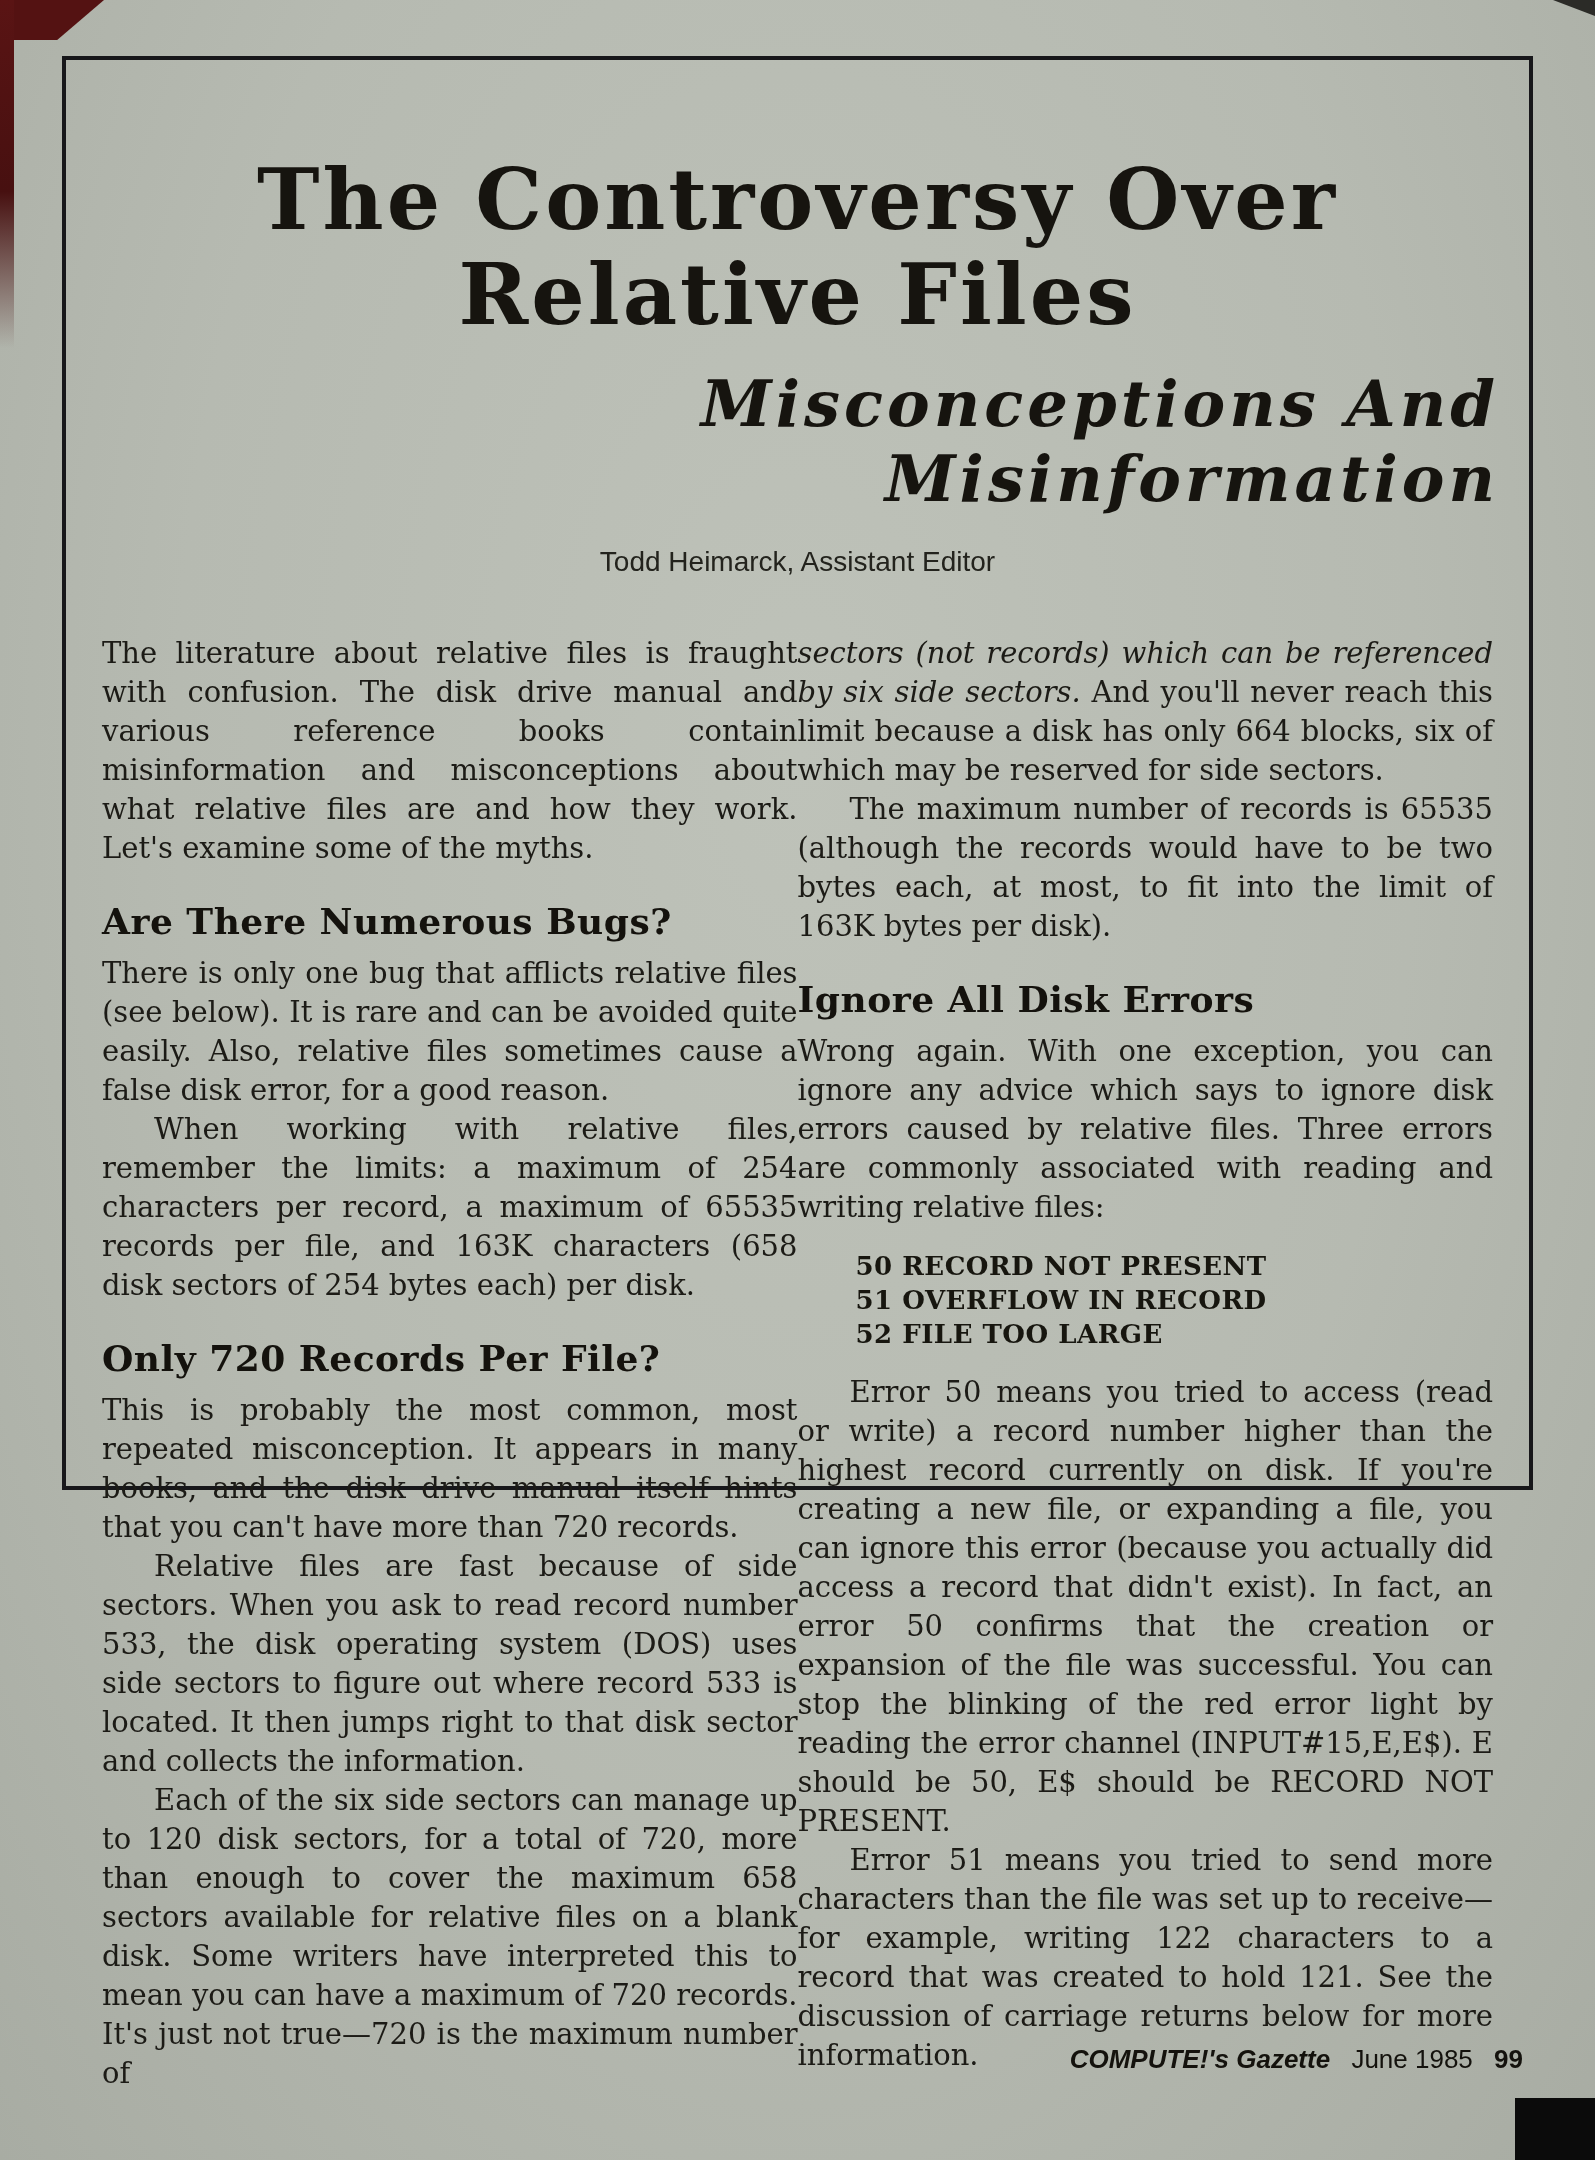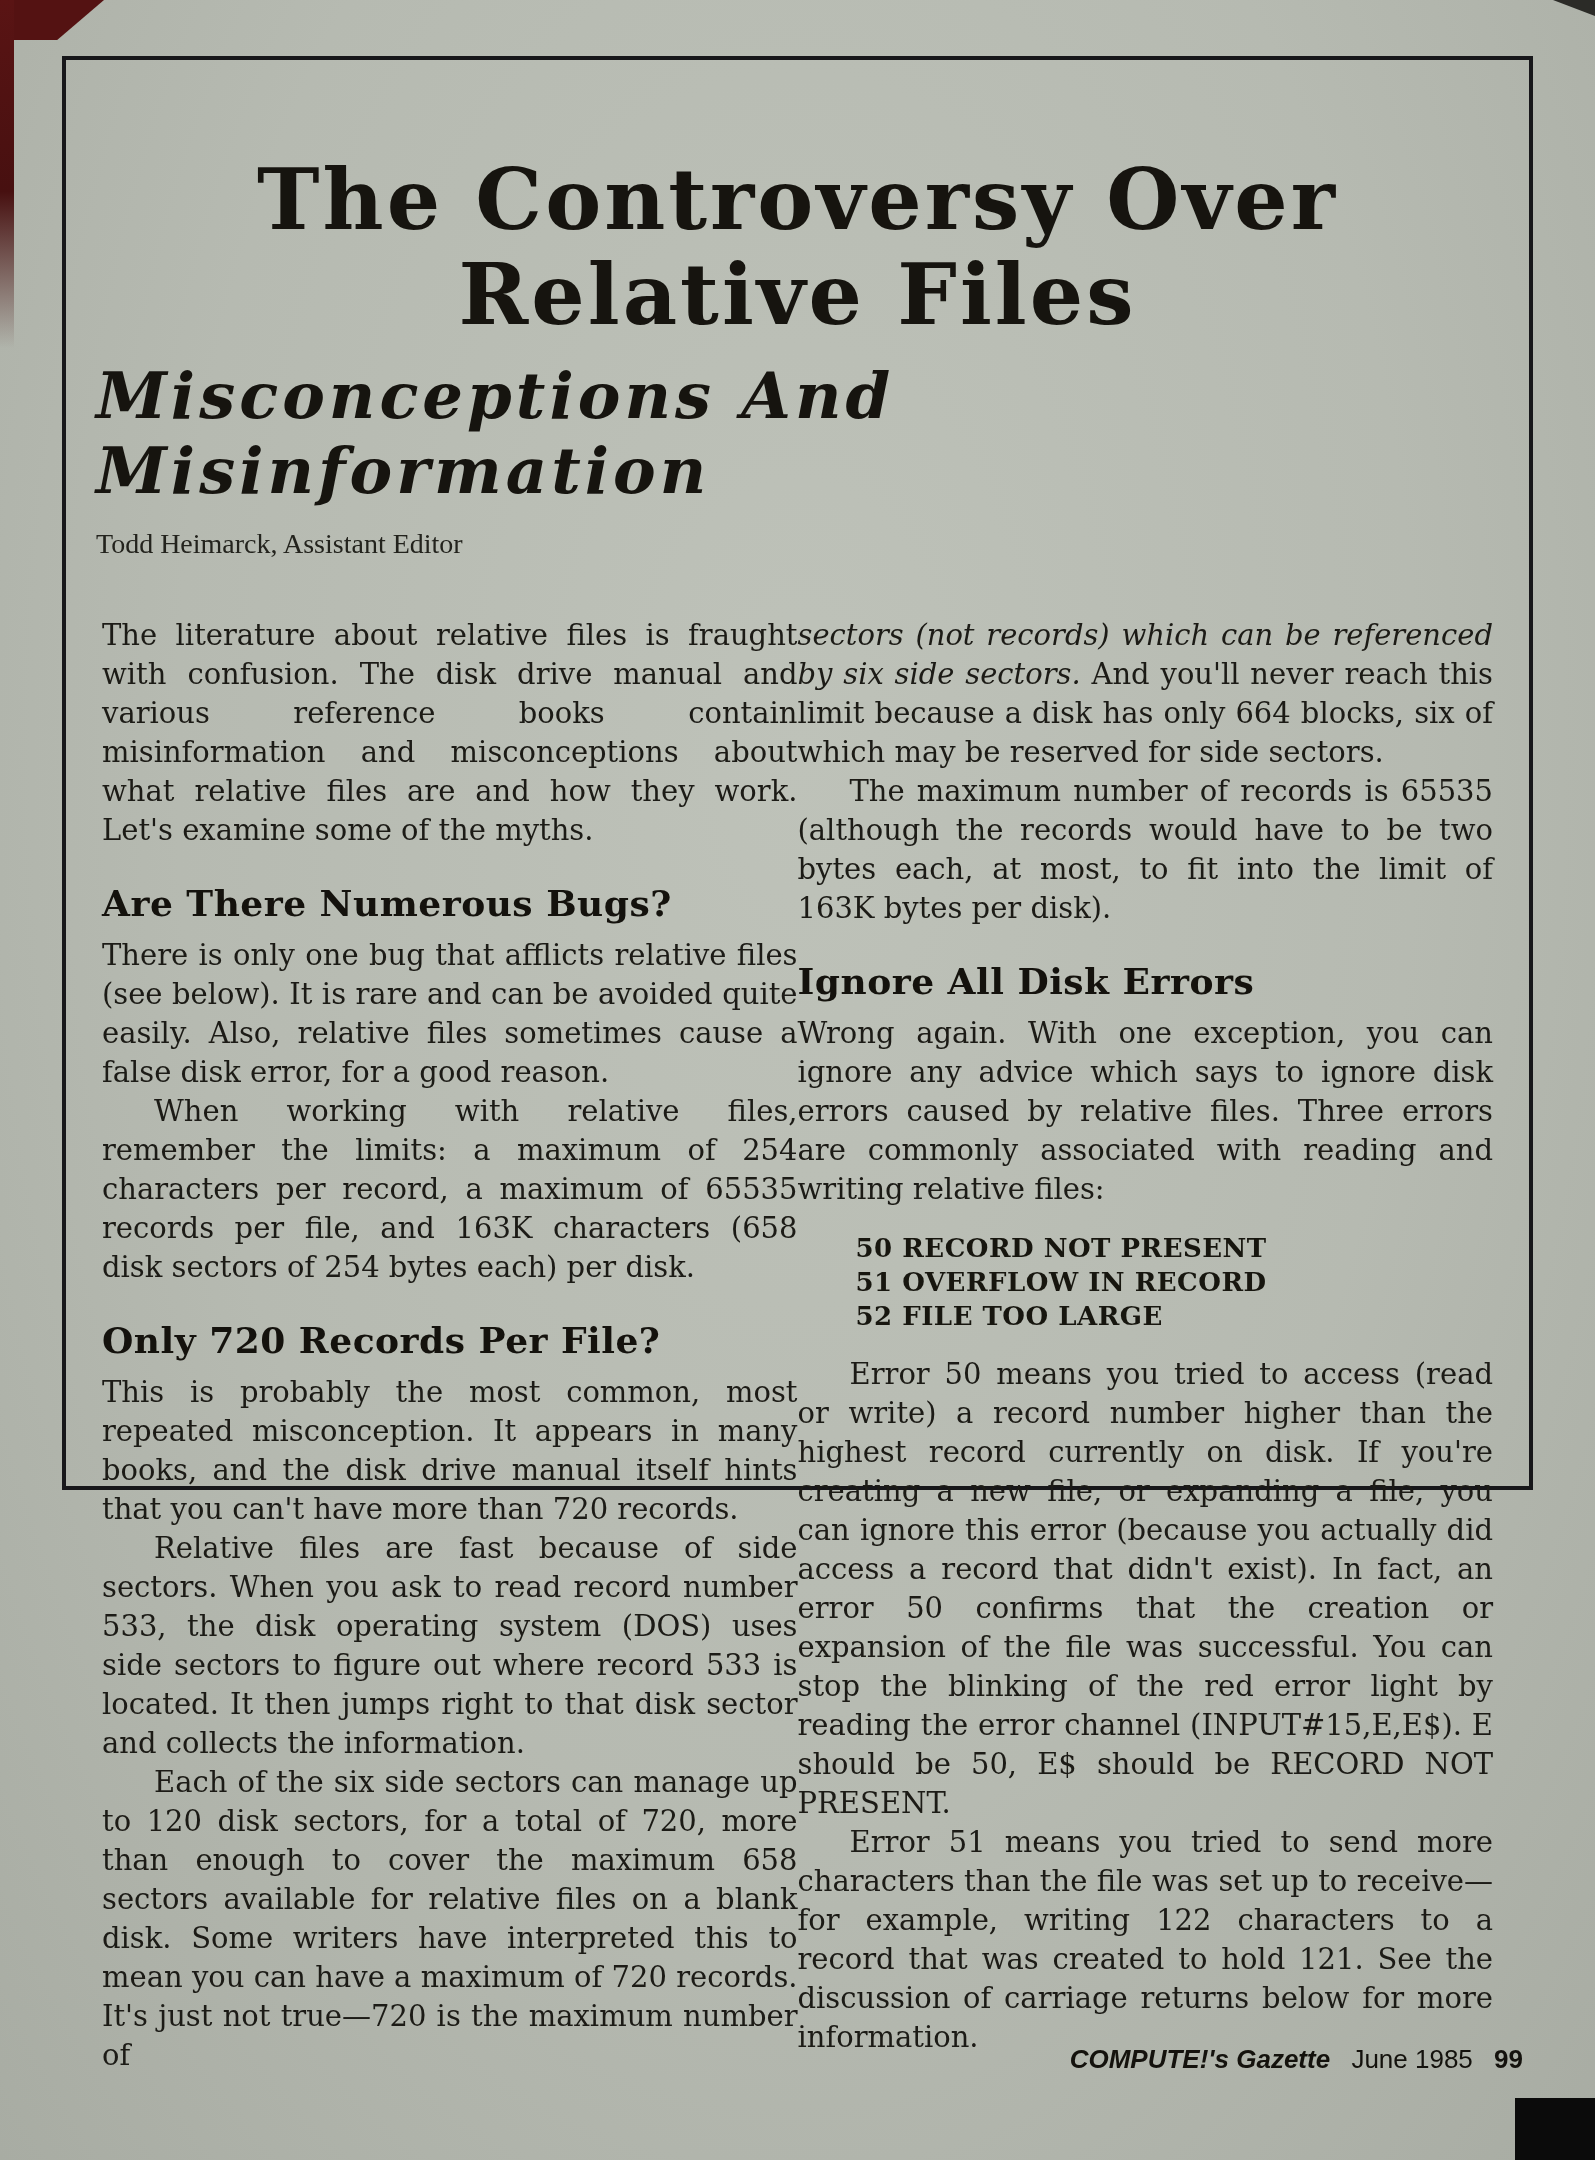--- a/index.html
+++ b/index.html
@@ -54,32 +54,32 @@
   .title {
     margin: 92px 0 0;
     text-align: center;
     font-weight: bold;
     font-size: 84px;
     line-height: 95px;
     letter-spacing: 3px;
     color: #16140f;
   }
   .subtitle {
-    margin-top: 16px;
-    text-align: left;
+    margin-top: 24px;
+    text-align: right;
     font-style: italic;
     font-weight: bold;
     font-size: 64px;
     letter-spacing: 4px;
     color: #16140f;
   }
   .byline {
-    margin-top: 20px;
-    text-align: left;
-    font-family: Liberation Serif, serif;
+    margin-top: 30px;
+    text-align: center;
+    font-family: Liberation Sans, sans-serif;
     font-size: 28px;
     color: #23231d;
   }
   .cols {
     display: flex;
     margin: 56px 6px 0;
   }
   .col {
     flex: 1;
     min-width: 0;

